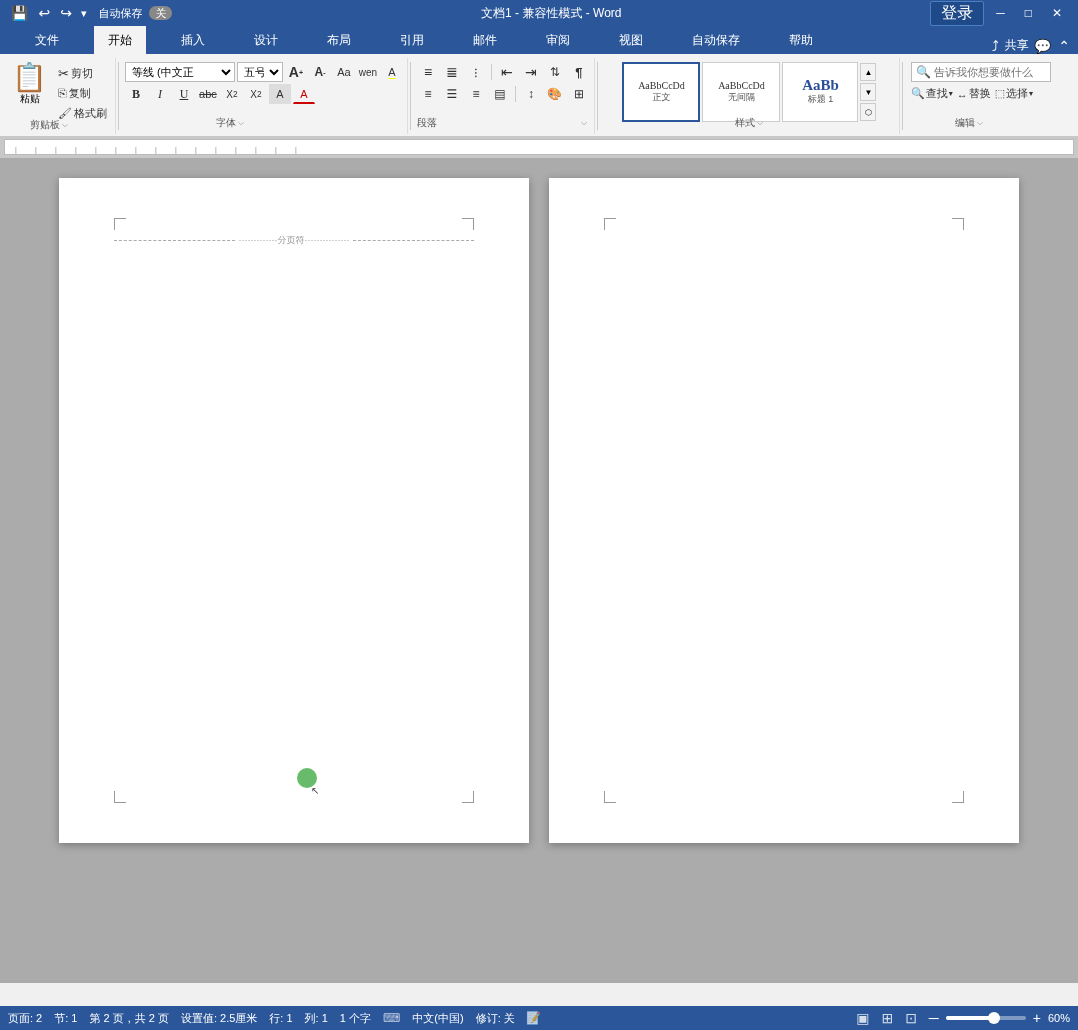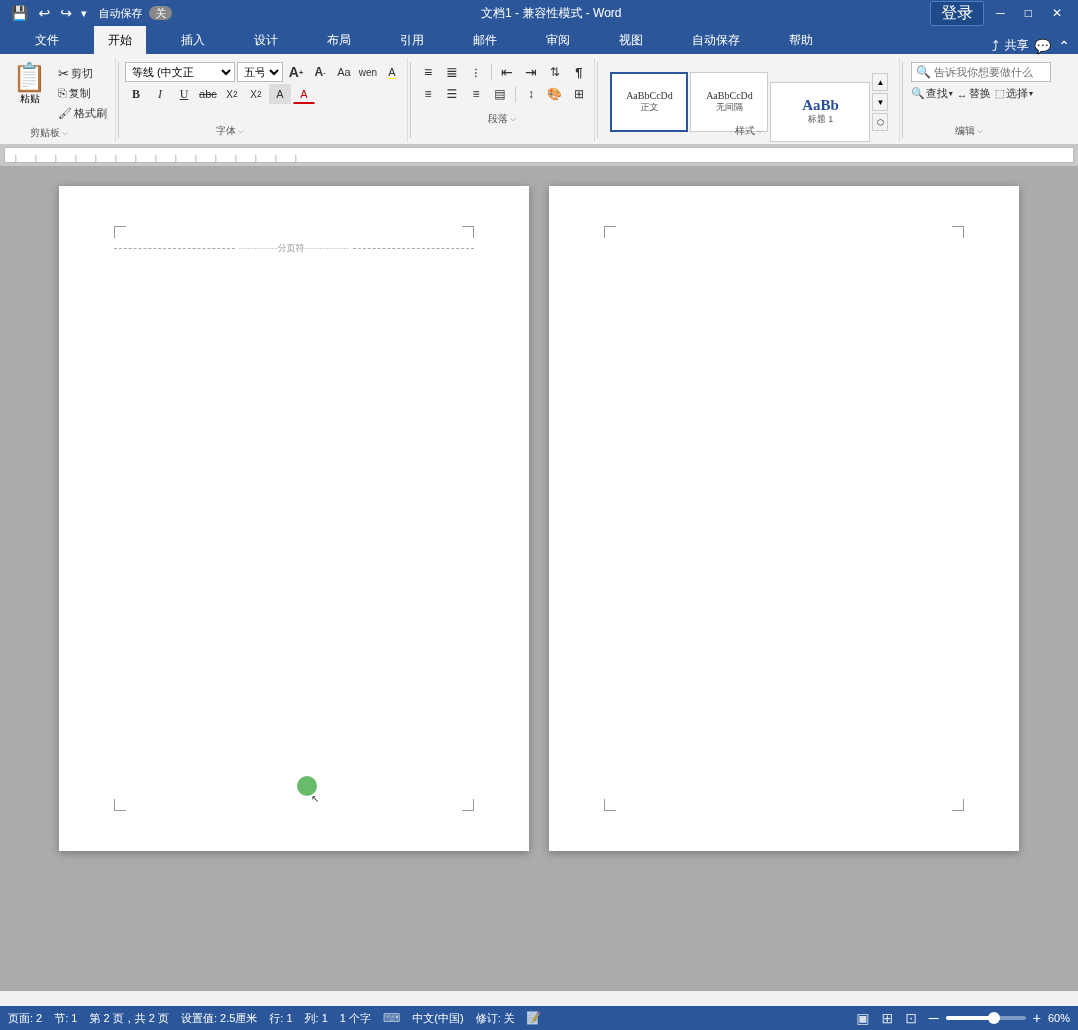--- a/index.html
+++ b/index.html
@@ -328,40 +328,40 @@
         <div class="ribbon-btn" style="font-size:12px;">≡</div>
         <div class="ribbon-btn" style="font-size:12px;">☰</div>
         <div class="ribbon-btn" style="font-size:12px;">≡</div>
         <div class="ribbon-btn" style="font-size:12px;">▤</div>
         <div style="width:1px;background:#ccc;height:16px;margin:0 2px;"></div>
         <div class="ribbon-btn" style="font-size:12px;">↕</div>
         <div class="ribbon-btn" style="font-size:12px;">🎨</div>
         <div class="ribbon-btn" style="font-size:12px;">⊞</div>
       </div>
     </div>
-    <div class="group-label-row" style="position:absolute;bottom:16px;left:4px;width:170px;">
+    <div class="group-label-row" style="position:absolute;bottom:4px;left:4px;width:170px;justify-content:space-between;">
       <span class="group-label-text">段落</span>
       <span class="group-expand-icon">⌵</span>
     </div>
   </div>
 
   <div class="section-divider"></div>
 
   <div class="ribbon-group" style="padding:4px 4px 0 4px;min-width:300px;position:relative;">
     <div style="display:flex;gap:2px;align-items:center;">
 
       <div style="border:2px solid #2b579a;width:78px;height:60px;display:flex;flex-direction:column;align-items:center;justify-content:center;cursor:pointer;background:white;">
         <span style="font-size:10px;color:#333;font-family:serif;">AaBbCcDd</span>
         <span style="font-size:9px;color:#555;">正文</span>
       </div>
       <div style="width:78px;height:60px;display:flex;flex-direction:column;align-items:center;justify-content:center;cursor:pointer;background:white;border:1px solid #ccc;">
         <span style="font-size:10px;color:#333;font-family:serif;">AaBbCcDd</span>
         <span style="font-size:9px;color:#555;">无间隔</span>
       </div>
-      <div style="width:100px;height:60px;display:flex;flex-direction:column;align-items:center;justify-content:center;cursor:pointer;background:white;border:1px solid #ccc;margin-top:20px;">
+      <div style="width:76px;height:60px;display:flex;flex-direction:column;align-items:center;justify-content:center;cursor:pointer;background:white;border:1px solid #ccc;">
         <span style="font-size:15px;font-weight:bold;color:#2b4f9a;font-family:serif;line-height:1;">AaBb</span>
         <span style="font-size:9px;color:#555;">标题 1</span>
       </div>
 
       <div style="display:flex;flex-direction:column;gap:2px;">
         <div style="width:16px;height:18px;border:1px solid #ccc;background:#f3f3f3;display:flex;align-items:center;justify-content:center;cursor:pointer;font-size:8px;">▲</div>
         <div style="width:16px;height:18px;border:1px solid #ccc;background:#f3f3f3;display:flex;align-items:center;justify-content:center;cursor:pointer;font-size:8px;">▼</div>
         <div style="width:16px;height:18px;border:1px solid #ccc;background:#f3f3f3;display:flex;align-items:center;justify-content:center;cursor:pointer;font-size:8px;">⬡</div>
       </div>
     </div>

